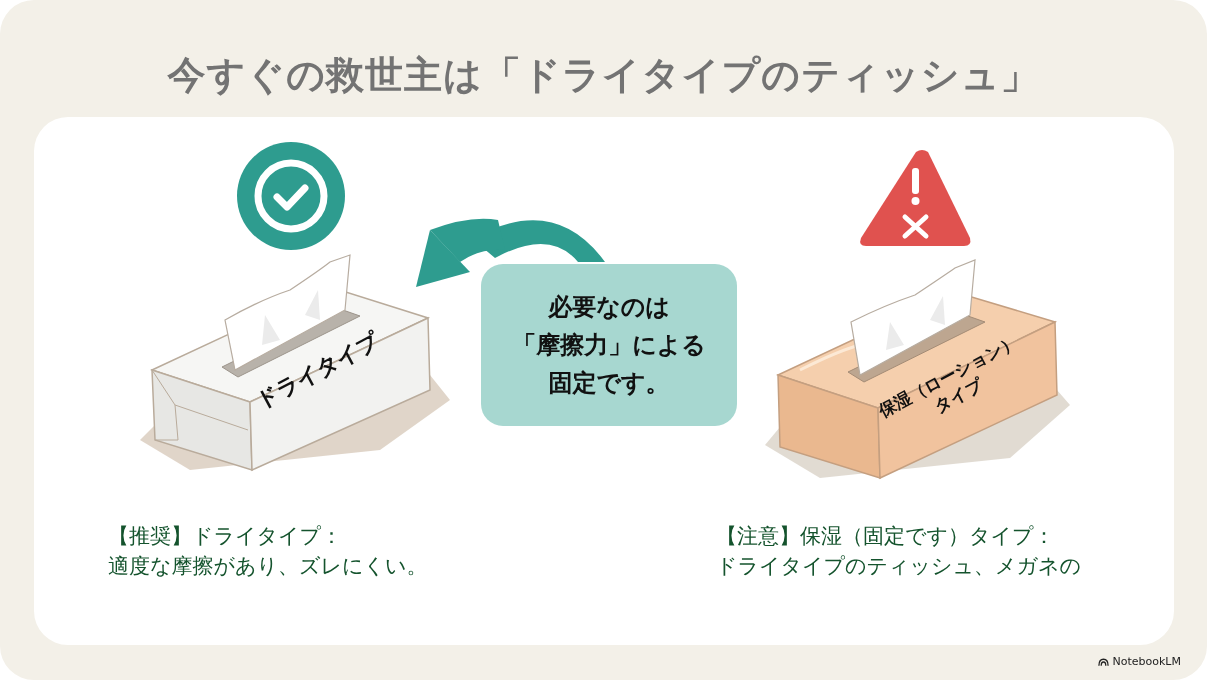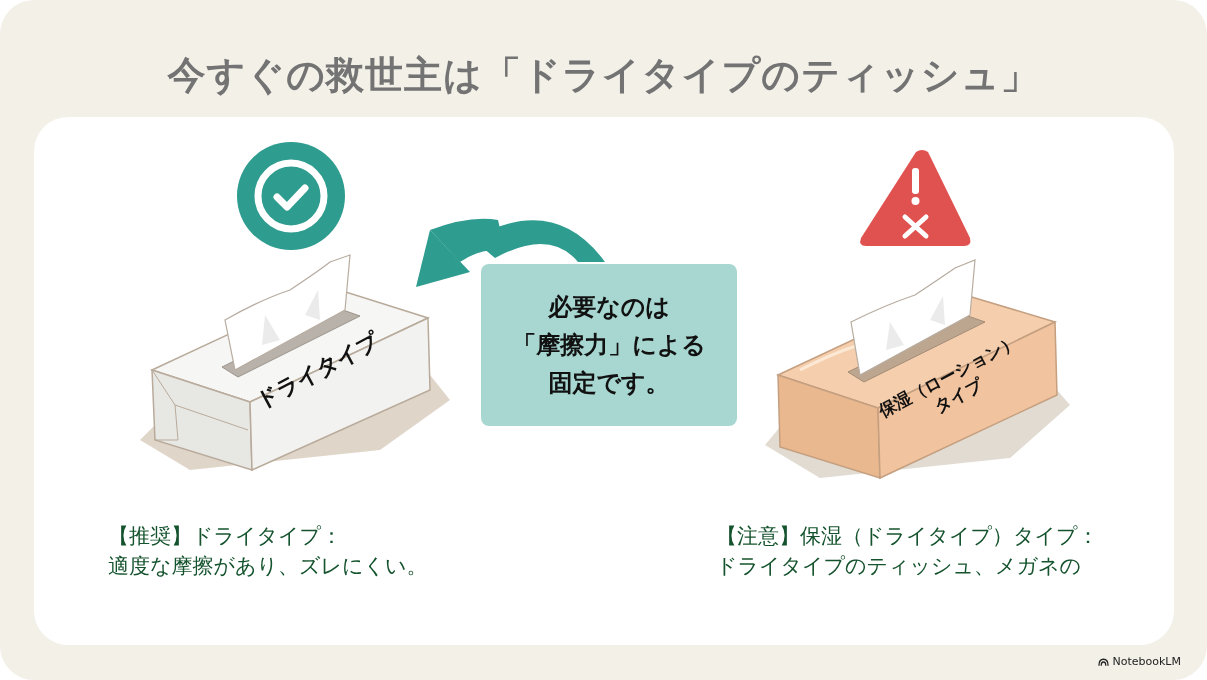--- a/index.html
+++ b/index.html
@@ -23,21 +23,21 @@
     .illus svg { position: absolute; left: 0; top: 0; }
 
     .box-label {
       position: absolute; font-weight: bold; color: #111; white-space: nowrap;
     }
     .box-label.dry { left: 258px; top: 388px; font-size: 22px; transform: rotate(-28deg); transform-origin: left center; }
     .box-label.lotion { left: 885px; top: 400px; font-size: 17px; transform: rotate(-28deg); transform-origin: left center; line-height: 22px; text-align: center; }
 
     .callout {
       position: absolute; left: 481px; top: 264px; width: 256px; height: 162px;
-      background: #a7d7d0; border-radius: 8px;
+      background: #a7d7d0; border-radius: 22px;
       display: flex; flex-direction: column; align-items: center; justify-content: center;
       font-weight: bold; font-size: 24px; line-height: 38px; color: #111;
     }
 
     .caption { position: absolute; font-size: 21px; line-height: 30px; color: #14532d; }
     .caption.left { left: 108px; top: 521px; }
     .caption.right { left: 716px; top: 521px; }
 
     .brand {
       position: absolute; right: 26px; top: 655px; font-size: 11px; color: #222;
@@ -118,21 +118,21 @@
     <div>「摩擦力」による</div>
     <div>固定です。</div>
   </div>
 
   <div class="caption left">
     <div>【推奨】ドライタイプ：</div>
     <div>適度な摩擦があり、ズレにくい。</div>
   </div>
 
   <div class="caption right">
-    <div>【注意】保湿（ドライタイプ）タイプ：</div>
+    <div>【注意】保湿（固定です）タイプ：</div>
     <div>ドライタイプのティッシュ、メガネの</div>
   </div>
 
   <div class="brand">
     <svg viewBox="0 0 12 10" xmlns="http://www.w3.org/2000/svg">
       <path d="M1,9 Q1,2 6,2 Q11,2 11,9" fill="none" stroke="#222" stroke-width="1.4"></path>
       <path d="M3.5,9 Q3.5,5 6,5 Q8.5,5 8.5,9" fill="none" stroke="#222" stroke-width="1.4"></path>
     </svg>
     <span>NotebookLM</span>
   </div>

